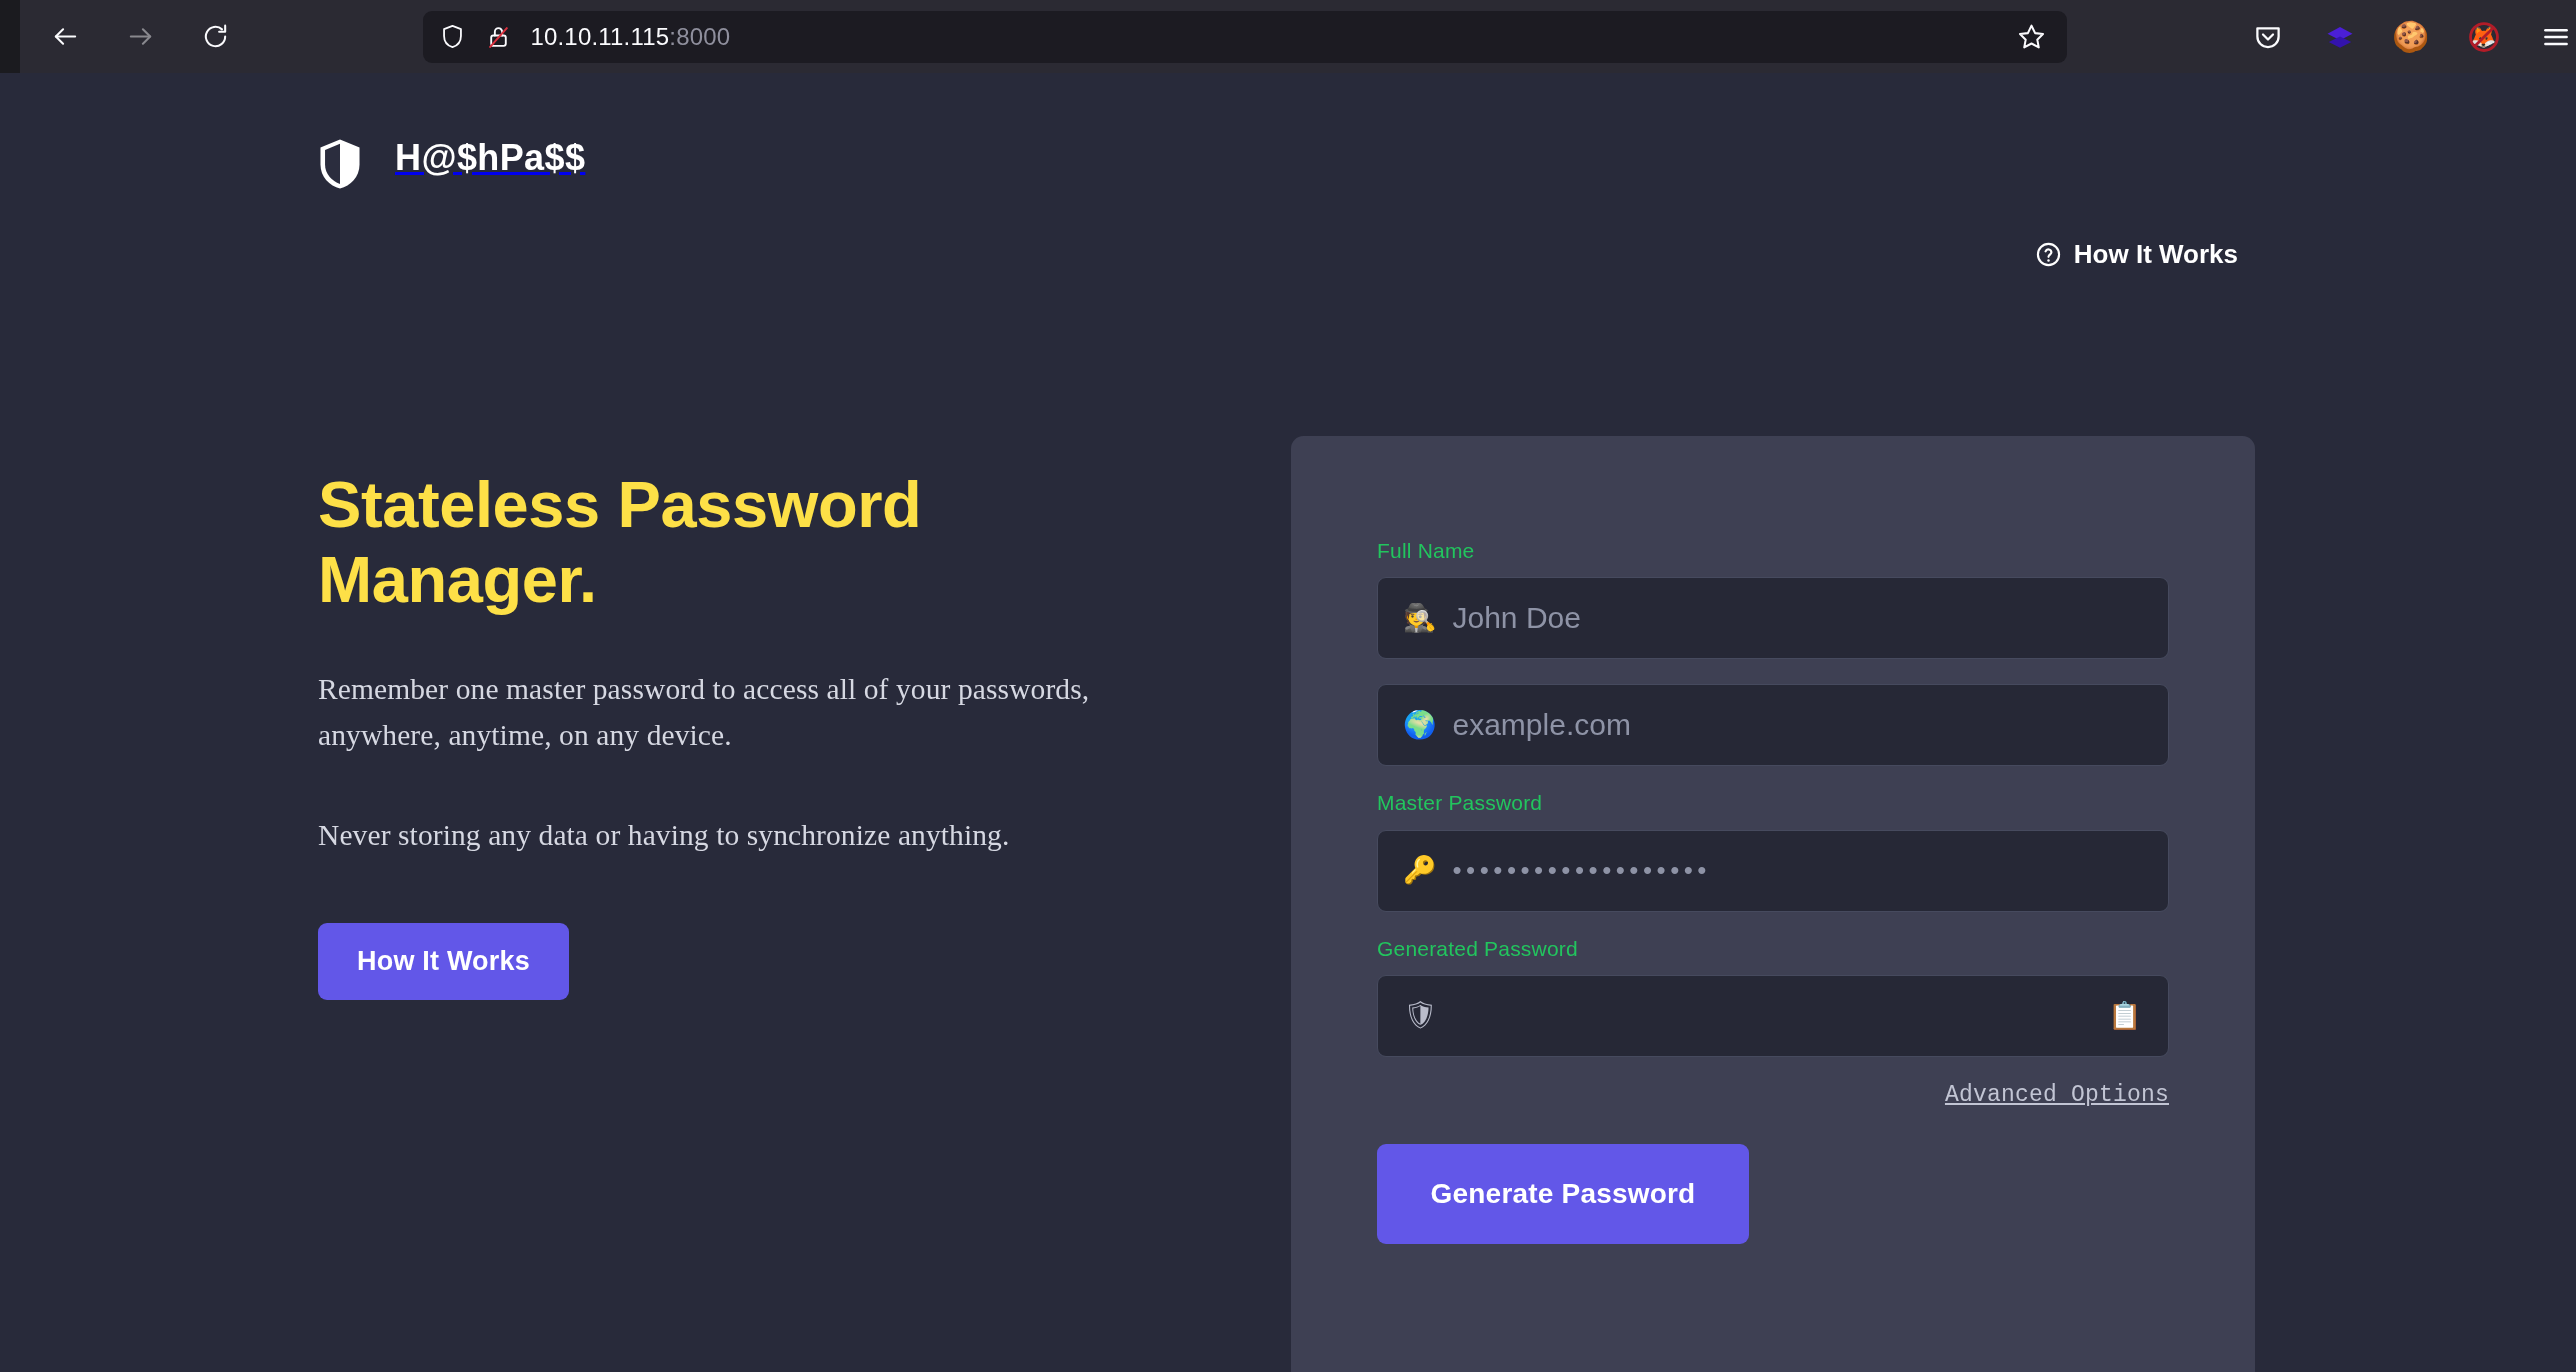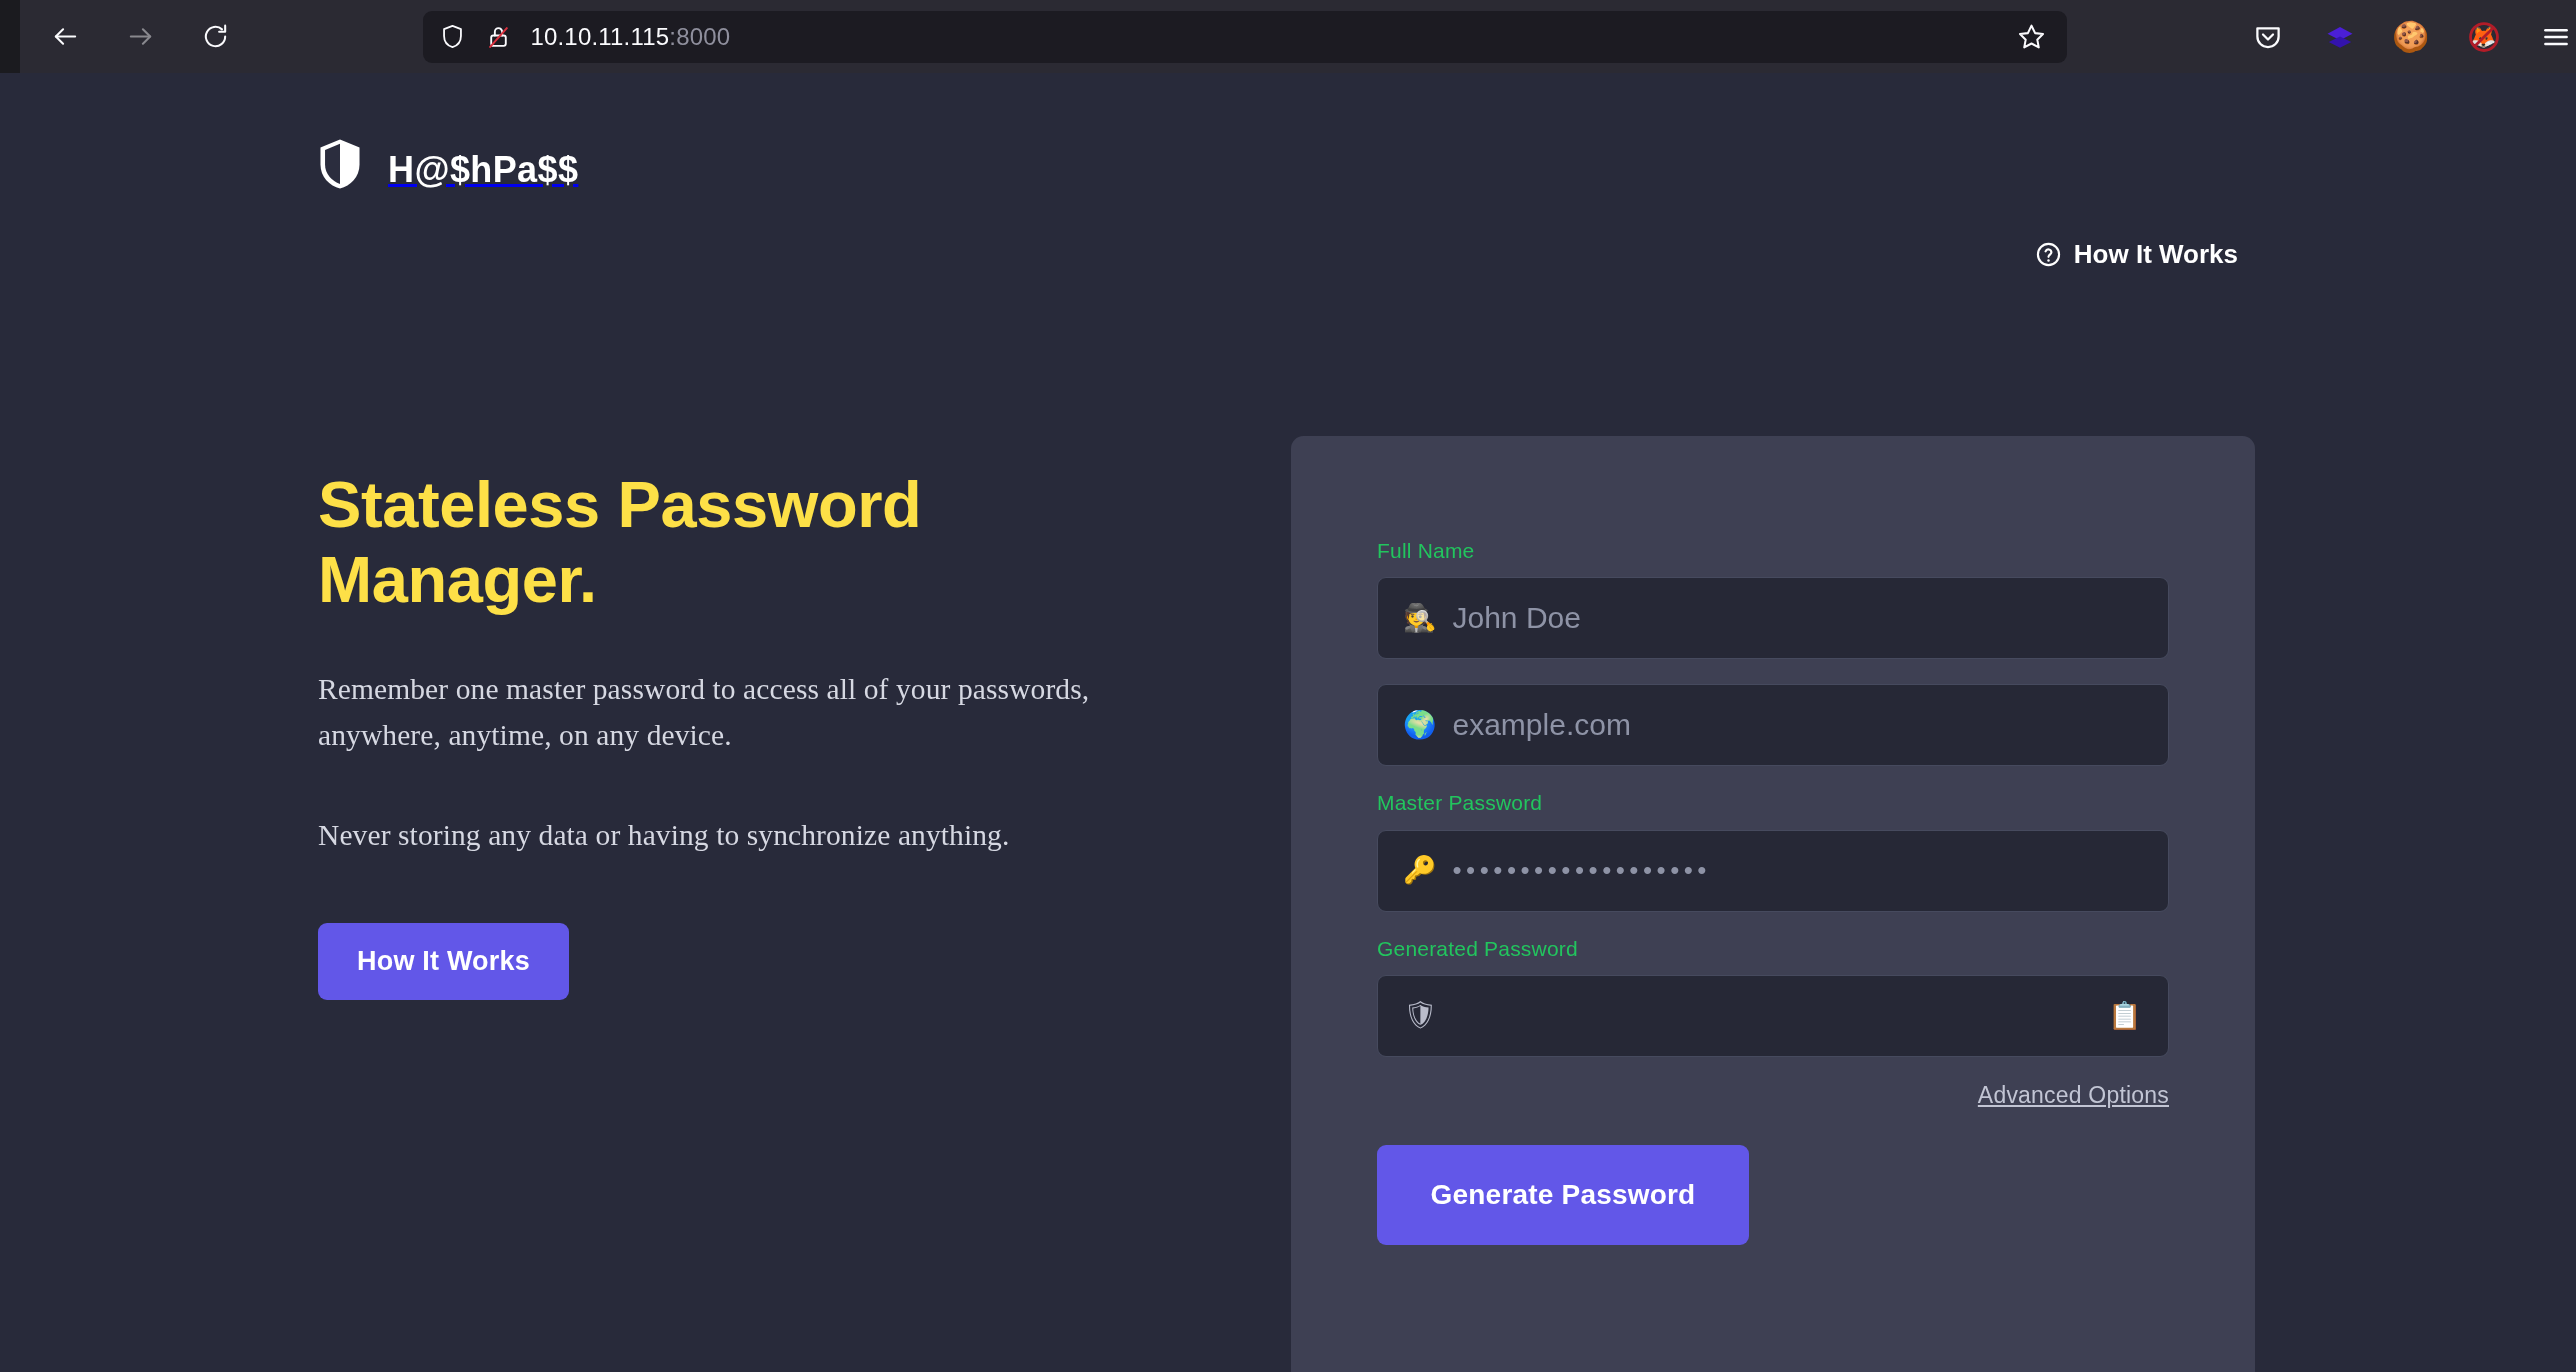--- a/index.html
+++ b/index.html
@@ -75,21 +75,21 @@
   }
 
   
   .site-header{
     position:absolute; top:0; left:0;
     width:2576px; height:132px;
     display:flex; align-items:center;
   }
   .brand{
     position:absolute; left:315px; top:64px;
-    display:flex; align-items:flex-end; gap:23px;
+    display:flex; align-items:flex-start; gap:30px;
   }
   .brand .logo-shield{ width:50px; height:54px; display:block; }
   .brand-name{
     font-size:36px; font-weight:bold; color:#ffffff;
     letter-spacing:0.4px;
   }
   .header-link{
     position:absolute; right:338px; top:166px;
     display:flex; align-items:center; gap:11.6px;
     color:#ffffff; font-size:26px; font-weight:bold;
@@ -172,21 +172,21 @@
   }
   .copy-btn{
     width:39px;height:47px;
     display:flex;align-items:center;justify-content:center;
     font-size:27px; color:#b9bccb;
     background:transparent;border:none;cursor:pointer;
     margin-left:9px;
   }
   .adv-row{
     display:flex; justify-content:flex-end;
-    margin-top:14.3px; margin-bottom:36px;
+    margin-top:14.3px; margin-bottom:36px;font-family:Liberation Mono, monospace;
   }
   .adv-link{
     font-size:23px; color:#c2c5d4;
     text-decoration:underline;
     cursor:pointer;
     letter-spacing:0.2px;
   }
   .generate-btn{
     display:block;
     background:#6257e8;

